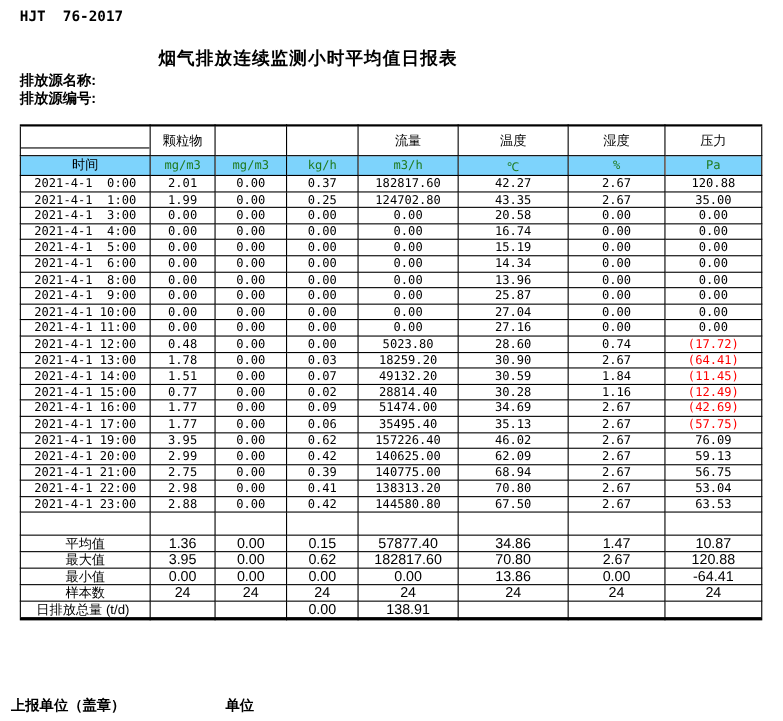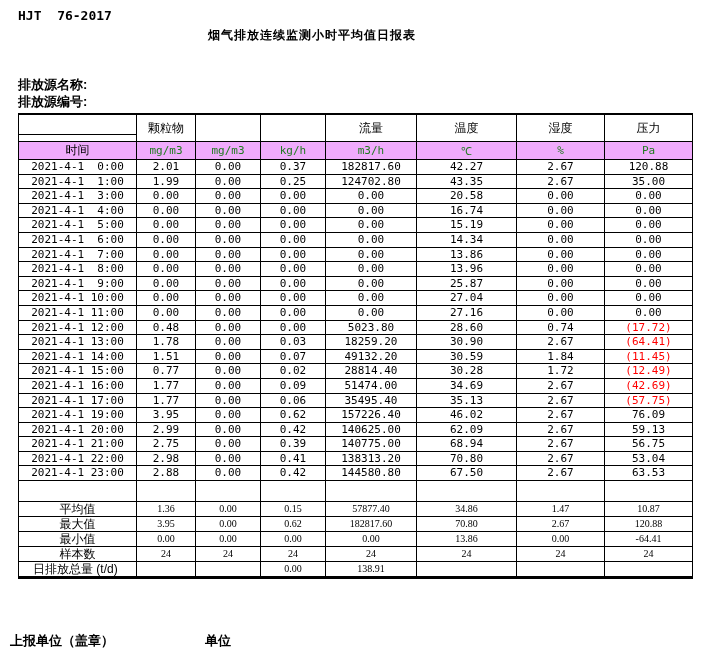--- a/index.html
+++ b/index.html
@@ -7,56 +7,56 @@
     width:712px;height:655px;background:#ffffff;position:relative;
     font-family:"Liberation Sans","DejaVu Sans",sans-serif;color:#000;
   }
   .std-code{
     position:absolute;left:18px;top:8px;
     font-size:13px;font-weight:bold;white-space:pre;
     font-family:"DejaVu Sans Mono",monospace;
     text-align:right;
   }
   .report-title{
-    position:absolute;left:0;top:27px;width:560px;text-align:center;
-    font-size:12px;font-weight:bold;letter-spacing:1px;padding-left:32px;
-  }
-  .src-label{position:absolute;left:18px;font-size:13px;font-weight:bold;margin-top:12px;}
+    position:absolute;left:0;top:43px;width:560px;text-align:center;
+    font-size:16px;font-weight:bold;letter-spacing:1px;
+  }
+  .src-label{position:absolute;left:18px;font-size:13px;font-weight:bold;}
   .src-name{top:64px;}
   .src-code{top:81px;}
 
   table.report{
     position:absolute;left:18px;top:113px;width:674px;
     border-collapse:collapse;table-layout:fixed;
     border:1px solid #000;border-top:2px solid #000;border-bottom:3px solid #000;
   }
   table.report th,table.report td{
     border:1px solid #000;padding:0;margin:0;
     text-align:center;vertical-align:middle;
     overflow:hidden;white-space:pre;font-weight:normal;
   }
   tr.group-row th{height:26px;font-size:12px;}
   th.split-cell{vertical-align:top;}
   th.split-cell .split-top{height:13px;border-bottom:1px solid #000;width:100%;}
   tr.unit-row th{
-    height:14px;background:#f0abfc;font-size:11px;color:#1f7a1f;
+    height:14px;background:#7dd3fc;font-size:11px;color:#1f7a1f;
     font-family:"DejaVu Sans Mono",monospace;
   }
   tr.unit-row th.time-h{
     color:#000;font-size:12px;
     font-family:"Liberation Sans","DejaVu Sans",sans-serif;
   }
   tr.data-row td{
     height:13.6px;font-size:11px;line-height:13.6px;
     font-family:"DejaVu Sans Mono",monospace;
   }
   tr.spacer-row td{height:20px;}
   tr.summary-row td{
-    height:14px;font-size:10px;line-height:14px;
-    font-family:Liberation Serif, serif;
+    height:14px;font-size:13px;line-height:14px;
+    font-family:Liberation Sans, sans-serif;
   }
   tr.summary-row td.label{
     font-size:12px;font-family:"Liberation Sans","DejaVu Sans",sans-serif;
   }
   tr.summary-row td.label.left{text-align:left;padding-left:14px;}
   td.neg{color:#ff0000;}
 
   .footnote{position:absolute;left:10px;top:614px;font-size:13px;font-weight:bold;margin-top:44px;}
   .footer-line{position:absolute;top:632px;left:0;width:712px;font-size:13px;font-weight:bold;}
   .footer-line .report-unit{position:absolute;left:10px;}
@@ -158,30 +158,20 @@
         <td>2021-4-1  6:00</td>
         <td>0.00</td>
         <td>0.00</td>
         <td>0.00</td>
         <td>0.00</td>
         <td>14.34</td>
         <td>0.00</td>
         <td>0.00</td>
       </tr>
       <tr class="data-row">
-        <td>2021-4-1  7:00</td>
-        <td>0.00</td>
-        <td>0.00</td>
-        <td>0.00</td>
-        <td>0.00</td>
-        <td>13.86</td>
-        <td>0.00</td>
-        <td>0.00</td>
-      </tr>
-      <tr class="data-row">
         <td>2021-4-1  8:00</td>
         <td>0.00</td>
         <td>0.00</td>
         <td>0.00</td>
         <td>0.00</td>
         <td>13.96</td>
         <td>0.00</td>
         <td>0.00</td>
       </tr>
       <tr class="data-row">
@@ -244,21 +234,21 @@
         <td>1.84</td>
         <td class="neg">(11.45)</td>
       </tr>
       <tr class="data-row">
         <td>2021-4-1 15:00</td>
         <td>0.77</td>
         <td>0.00</td>
         <td>0.02</td>
         <td>28814.40</td>
         <td>30.28</td>
-        <td>1.72</td>
+        <td>1.16</td>
         <td class="neg">(12.49)</td>
       </tr>
       <tr class="data-row">
         <td>2021-4-1 16:00</td>
         <td>1.77</td>
         <td>0.00</td>
         <td>0.09</td>
         <td>51474.00</td>
         <td>34.69</td>
         <td>2.67</td>

